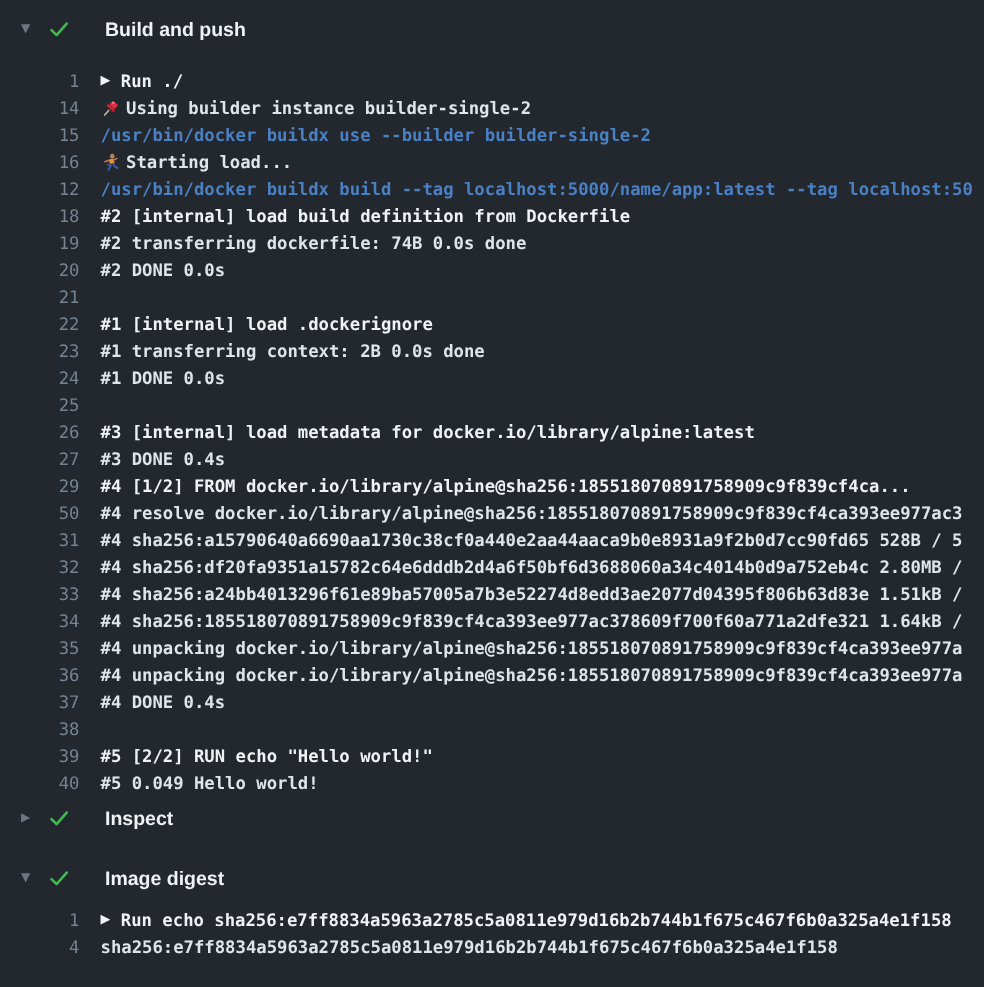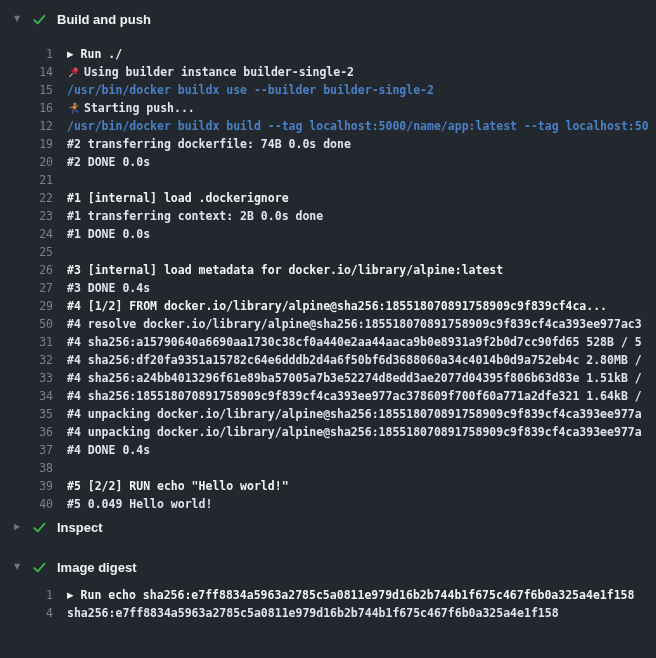--- a/index.html
+++ b/index.html
@@ -12,21 +12,21 @@
   .sec-header{
     display:flex;align-items:center;height:22px;cursor:pointer;
   }
   .tri{
     width:16px;margin-left:9px;text-align:center;flex:none;
     color:#6e7681;font-size:8px;line-height:22px;
     font-family:"DejaVu Sans",sans-serif;
   }
   .check{width:16px;margin-left:6px;flex:none;display:flex;align-items:center;justify-content:center;}
   .sec-title{
-    margin-left:10px;
+    margin-left:23px;
     font-family:"Liberation Sans","DejaVu Sans",sans-serif;
     font-weight:bold;font-size:13px;color:#f0f3f6;
     white-space:nowrap;
   }
   .sec-lines{display:block;}
   .log-line{
     display:flex;height:18px;line-height:18px;
     font-size:11.5px;white-space:pre;overflow:hidden;
   }
   .ln{
@@ -94,28 +94,32 @@
   <span class="emoji">
     <svg width="13" height="13" viewBox="0 0 16 16" aria-hidden="true">
       <circle cx="9.6" cy="2.6" r="1.9" fill="#b98150"></circle>
       <path d="M6.2 5.6l4.2-1.1 1.2 3.4-3.4 1.1z" fill="#e8913a"></path>
       <path d="M6.7 5.9L3.2 7.4" stroke="#b98150" stroke-width="1.3" fill="none"></path>
       <path d="M10.6 5.9l3.2-1.7" stroke="#b98150" stroke-width="1.3" fill="none"></path>
       <path d="M5.6 9.2l2.8 1.2-2.2 4" stroke="#3c5da8" stroke-width="1.6" fill="none"></path>
       <path d="M10.2 8.4l1.9 3 2.4 1.2" stroke="#3c5da8" stroke-width="1.6" fill="none"></path>
     </svg>
   </span>
-<span>Starting push...</span></span>
+<span>Starting load...</span></span>
   </div>
 
   <div class="log-line">
     <span class="ln">12</span>
     <span class="lt blue"><span>/usr/bin/docker buildx build --tag localhost:5000/name/app:latest --tag localhost:50</span></span>
   </div>
 
+  <div class="log-line">
+    <span class="ln">18</span>
+    <span class="lt bold"><span>#2 [internal] load build definition from Dockerfile</span></span>
+  </div>
 
   <div class="log-line">
     <span class="ln">19</span>
     <span class="lt"><span>#2 transferring dockerfile: 74B 0.0s done</span></span>
   </div>
 
   <div class="log-line">
     <span class="ln">20</span>
     <span class="lt"><span>#2 DONE 0.0s</span></span>
   </div>

